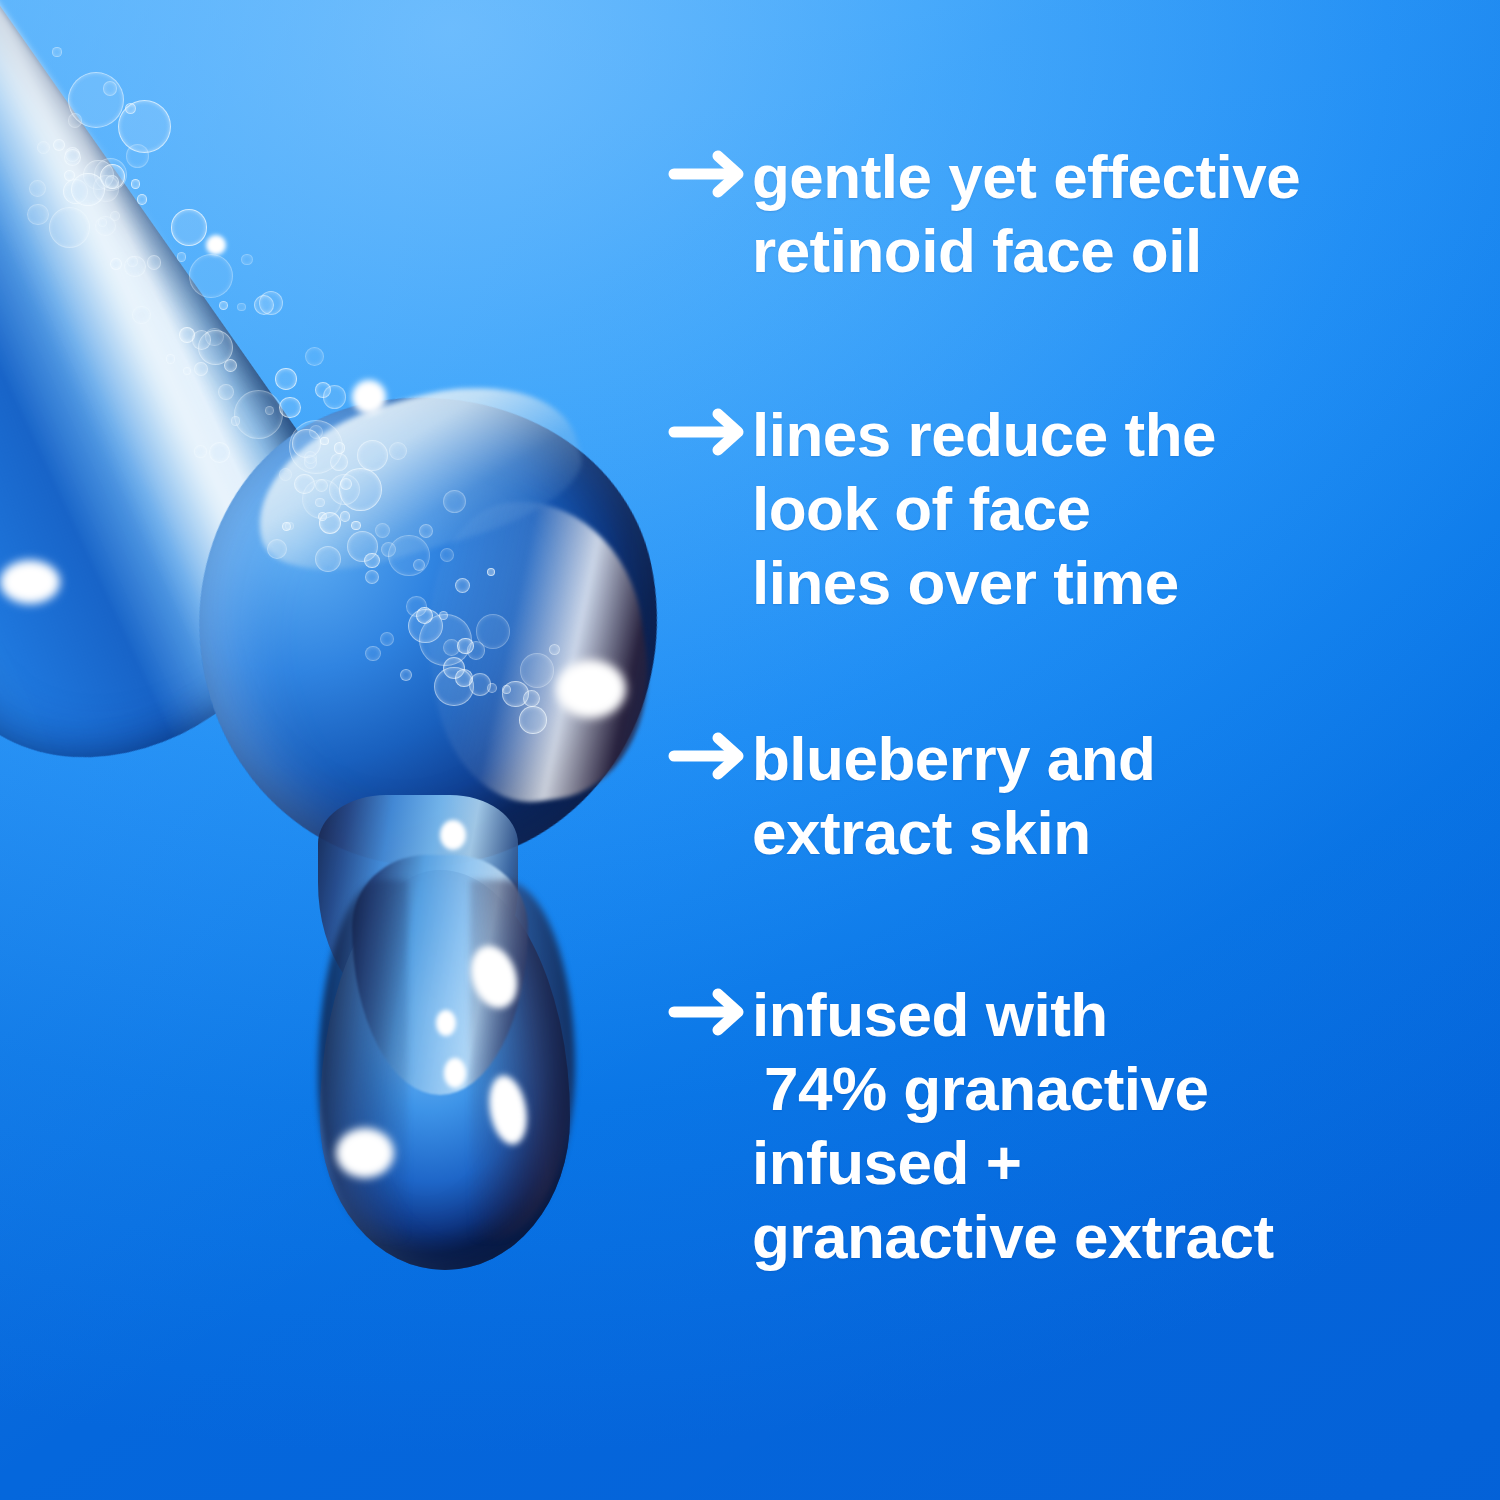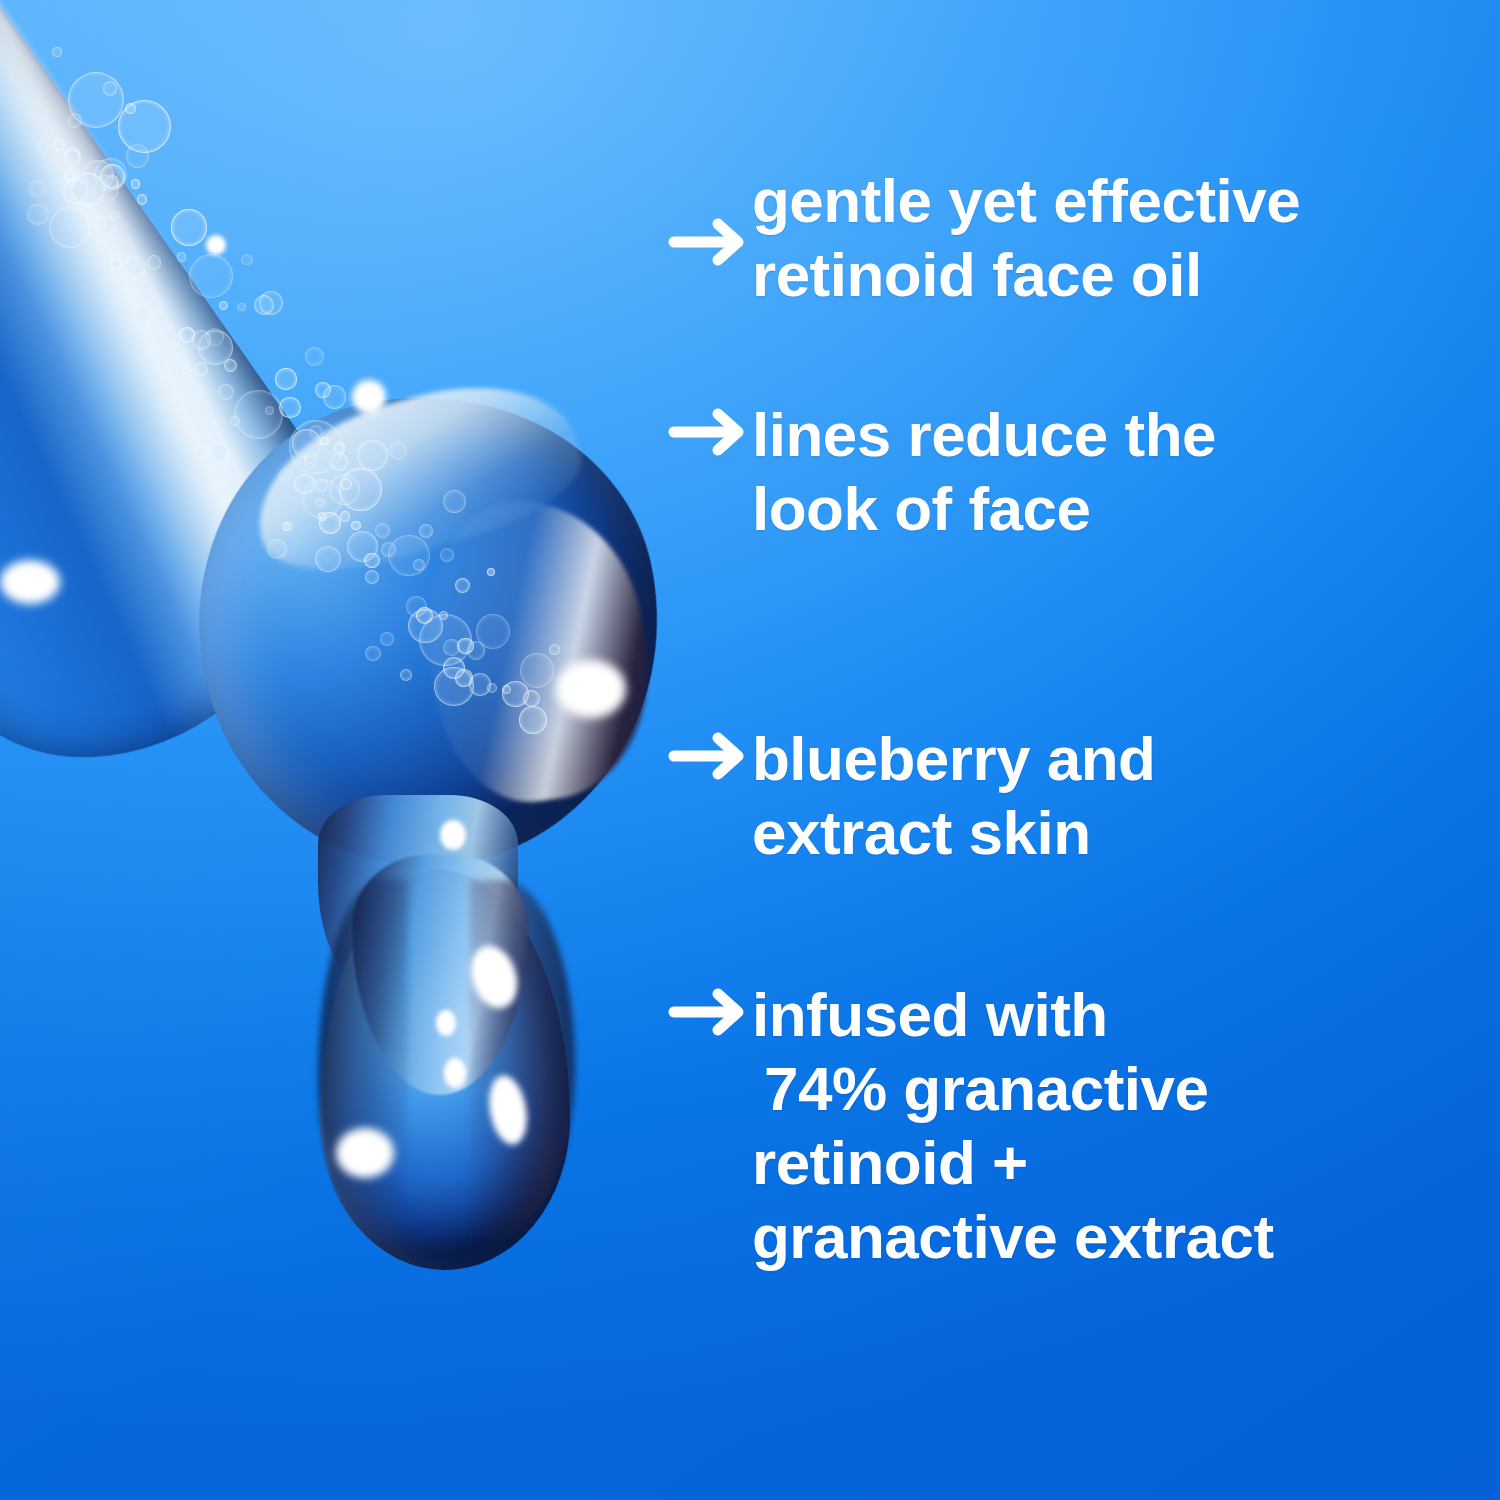--- a/index.html
+++ b/index.html
@@ -199,21 +199,21 @@
     font-weight: 700;
     font-size: 62px;
     line-height: 74px;
     letter-spacing: -0.5px;
     text-shadow: 0 1px 2px rgba(0,50,130,.18);
     white-space: nowrap;
   }
   .lines .ln { display: block; }
   .lines .ln.indent { padding-left: 12px; }
 
-  .b1 { top: 164px; align-items: center; }
+  .b1 { top: 140px; }
   .b2 { top: 398px; }
   .b3 { top: 722px; }
   .b4 { top: 978px; }
 </style>
 </head>
 <body>
 
 <div id="stage">
 
   <div class="bg"></div>
@@ -386,20 +386,21 @@
     <div class="bullet b2">
       <span class="arrow">
         <svg width="84" height="52" viewBox="0 0 84 52" fill="none">
           <path d="M6 26 H68" stroke="#ffffff" stroke-width="11" stroke-linecap="round"></path>
           <path d="M50 8 L70 26 L50 44" stroke="#ffffff" stroke-width="11" stroke-linecap="round" stroke-linejoin="round" fill="none"></path>
         </svg>
       </span>
       <span class="lines">
         <span class="ln">lines reduce the</span>
         <span class="ln">look of face</span>
+        <span class="ln">lines over time</span>
       </span>
     </div>
 
     <div class="bullet b3">
       <span class="arrow">
         <svg width="84" height="52" viewBox="0 0 84 52" fill="none">
           <path d="M6 26 H68" stroke="#ffffff" stroke-width="11" stroke-linecap="round"></path>
           <path d="M50 8 L70 26 L50 44" stroke="#ffffff" stroke-width="11" stroke-linecap="round" stroke-linejoin="round" fill="none"></path>
         </svg>
       </span>
@@ -412,19 +413,19 @@
     <div class="bullet b4">
       <span class="arrow">
         <svg width="84" height="52" viewBox="0 0 84 52" fill="none">
           <path d="M6 26 H68" stroke="#ffffff" stroke-width="11" stroke-linecap="round"></path>
           <path d="M50 8 L70 26 L50 44" stroke="#ffffff" stroke-width="11" stroke-linecap="round" stroke-linejoin="round" fill="none"></path>
         </svg>
       </span>
       <span class="lines">
         <span class="ln">infused with</span>
         <span class="ln indent">74% granactive</span>
-        <span class="ln">retinoid +</span>
+        <span class="ln">infused +</span>
         <span class="ln">granactive extract</span>
       </span>
     </div>
 
   </div>
 </div>
 
 </body></html>

